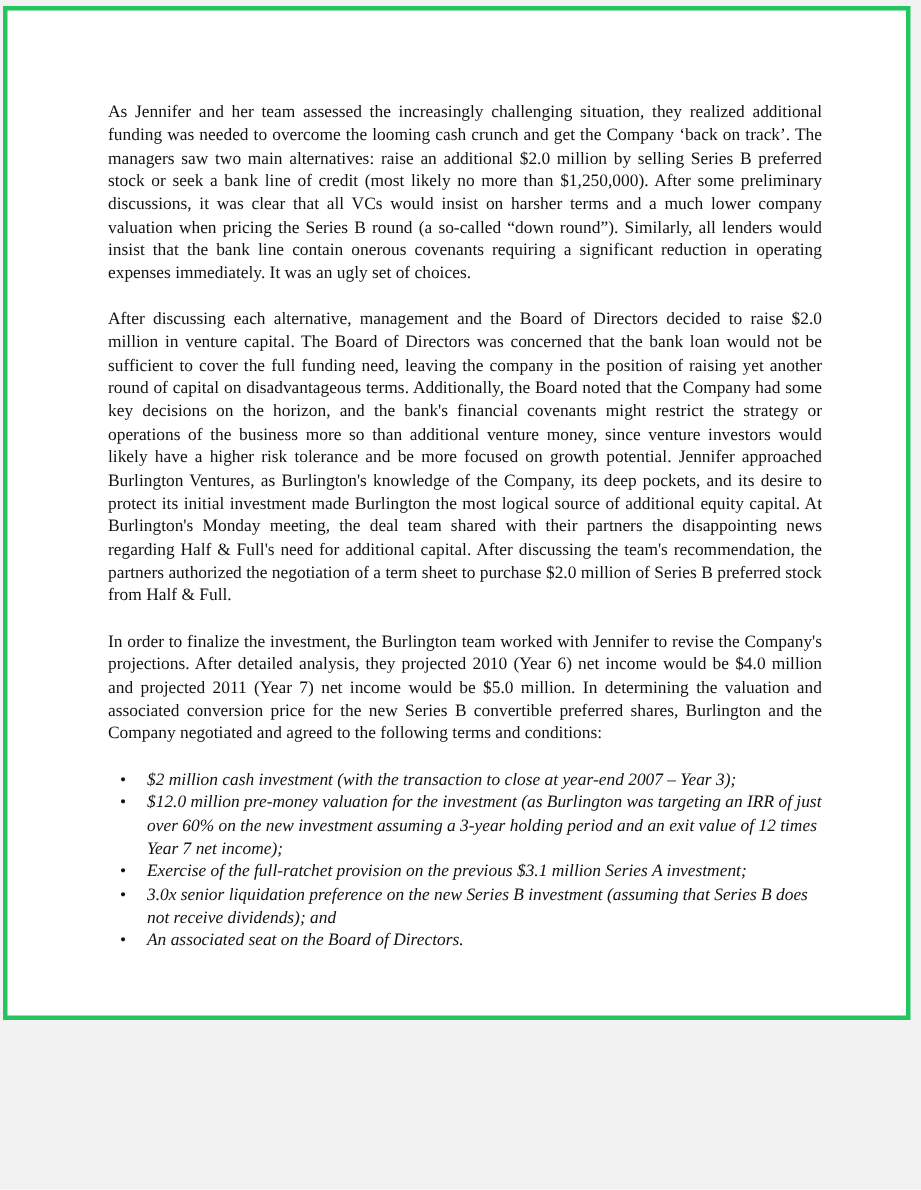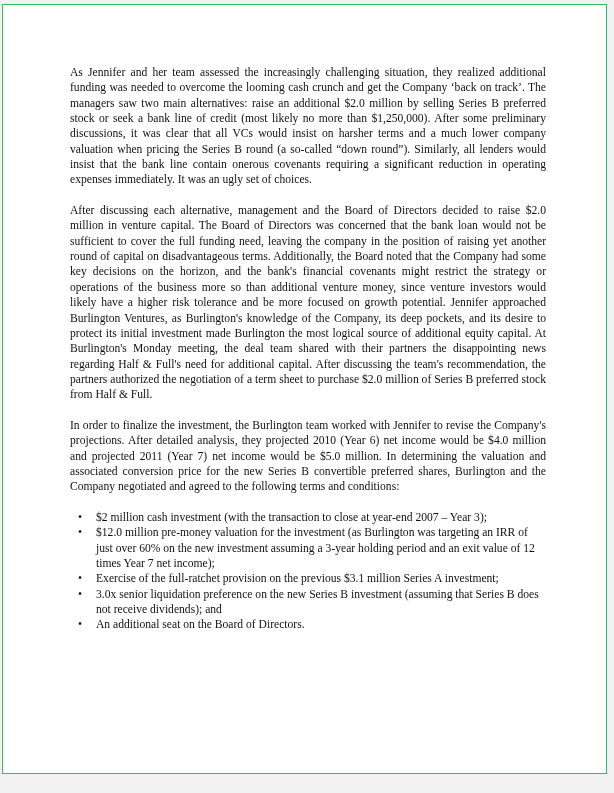--- a/index.html
+++ b/index.html
@@ -21,23 +21,23 @@
     height: 793px;
     background: #f2f2f2;
   }
 
   
   #page {
     position: absolute;
     left: 2px;
     top: 4px;
     width: 605px;
-    height: 770px;
+    height: 676px;
     background: #ffffff;
-    border: 1px solid #22c55e;
+    border: 3px solid #22c55e;
     box-sizing: border-box;
     overflow: hidden;
   }
 
   
   #doc-body {
     position: absolute;
     left: 67px;
     top: 60px;
     width: 476px;
@@ -77,20 +77,21 @@
     position: absolute;
     left: 8px;
     top: 0;
     font-size: 11.6px;
     line-height: 15.35px;
   }
 
   ul.bullets li .bullet-text {
     display: block;
     line-height: 15.35px;
+    font-style: italic;
   }
 
   .spacer-line {
     height: 15.35px;
   }
 </style>
 </head>
 <body>
 
 <div id="canvas">
@@ -115,19 +116,19 @@
         <li>
           <span class="bullet-glyph">•</span>
           <span class="bullet-text">Exercise of the full-ratchet provision on the previous $3.1 million Series A investment;</span>
         </li>
         <li>
           <span class="bullet-glyph">•</span>
           <span class="bullet-text">3.0x senior liquidation preference on the new Series B investment (assuming that Series B does not receive dividends); and</span>
         </li>
         <li>
           <span class="bullet-glyph">•</span>
-          <span class="bullet-text">An additional seat on the Board of Directors.</span>
+          <span class="bullet-text">An associated seat on the Board of Directors.</span>
         </li>
       </ul>
 
     </div>
   </div>
 </div>
 
 </body></html>

